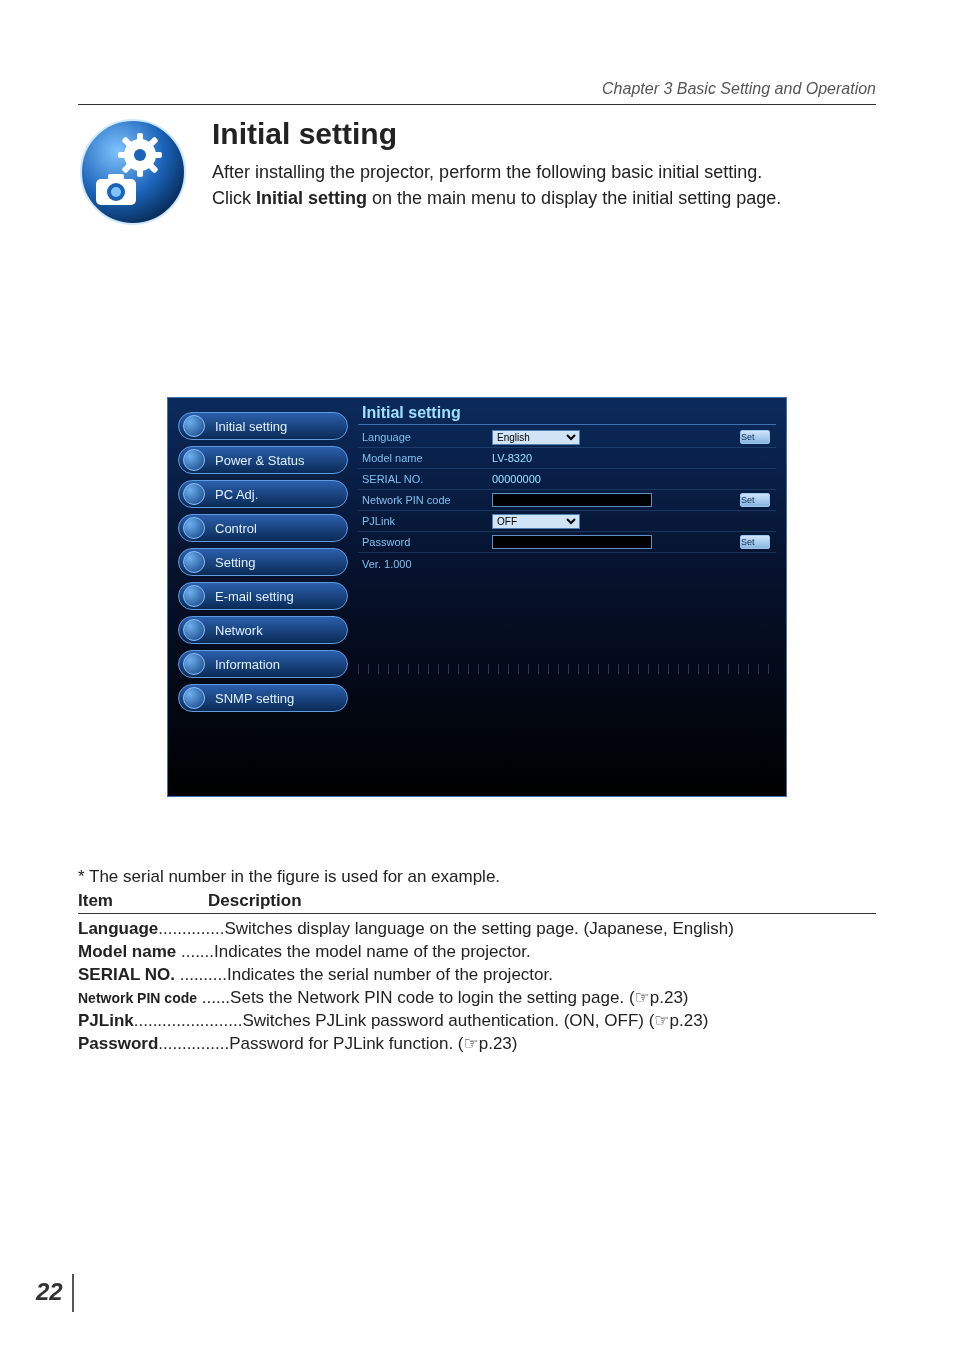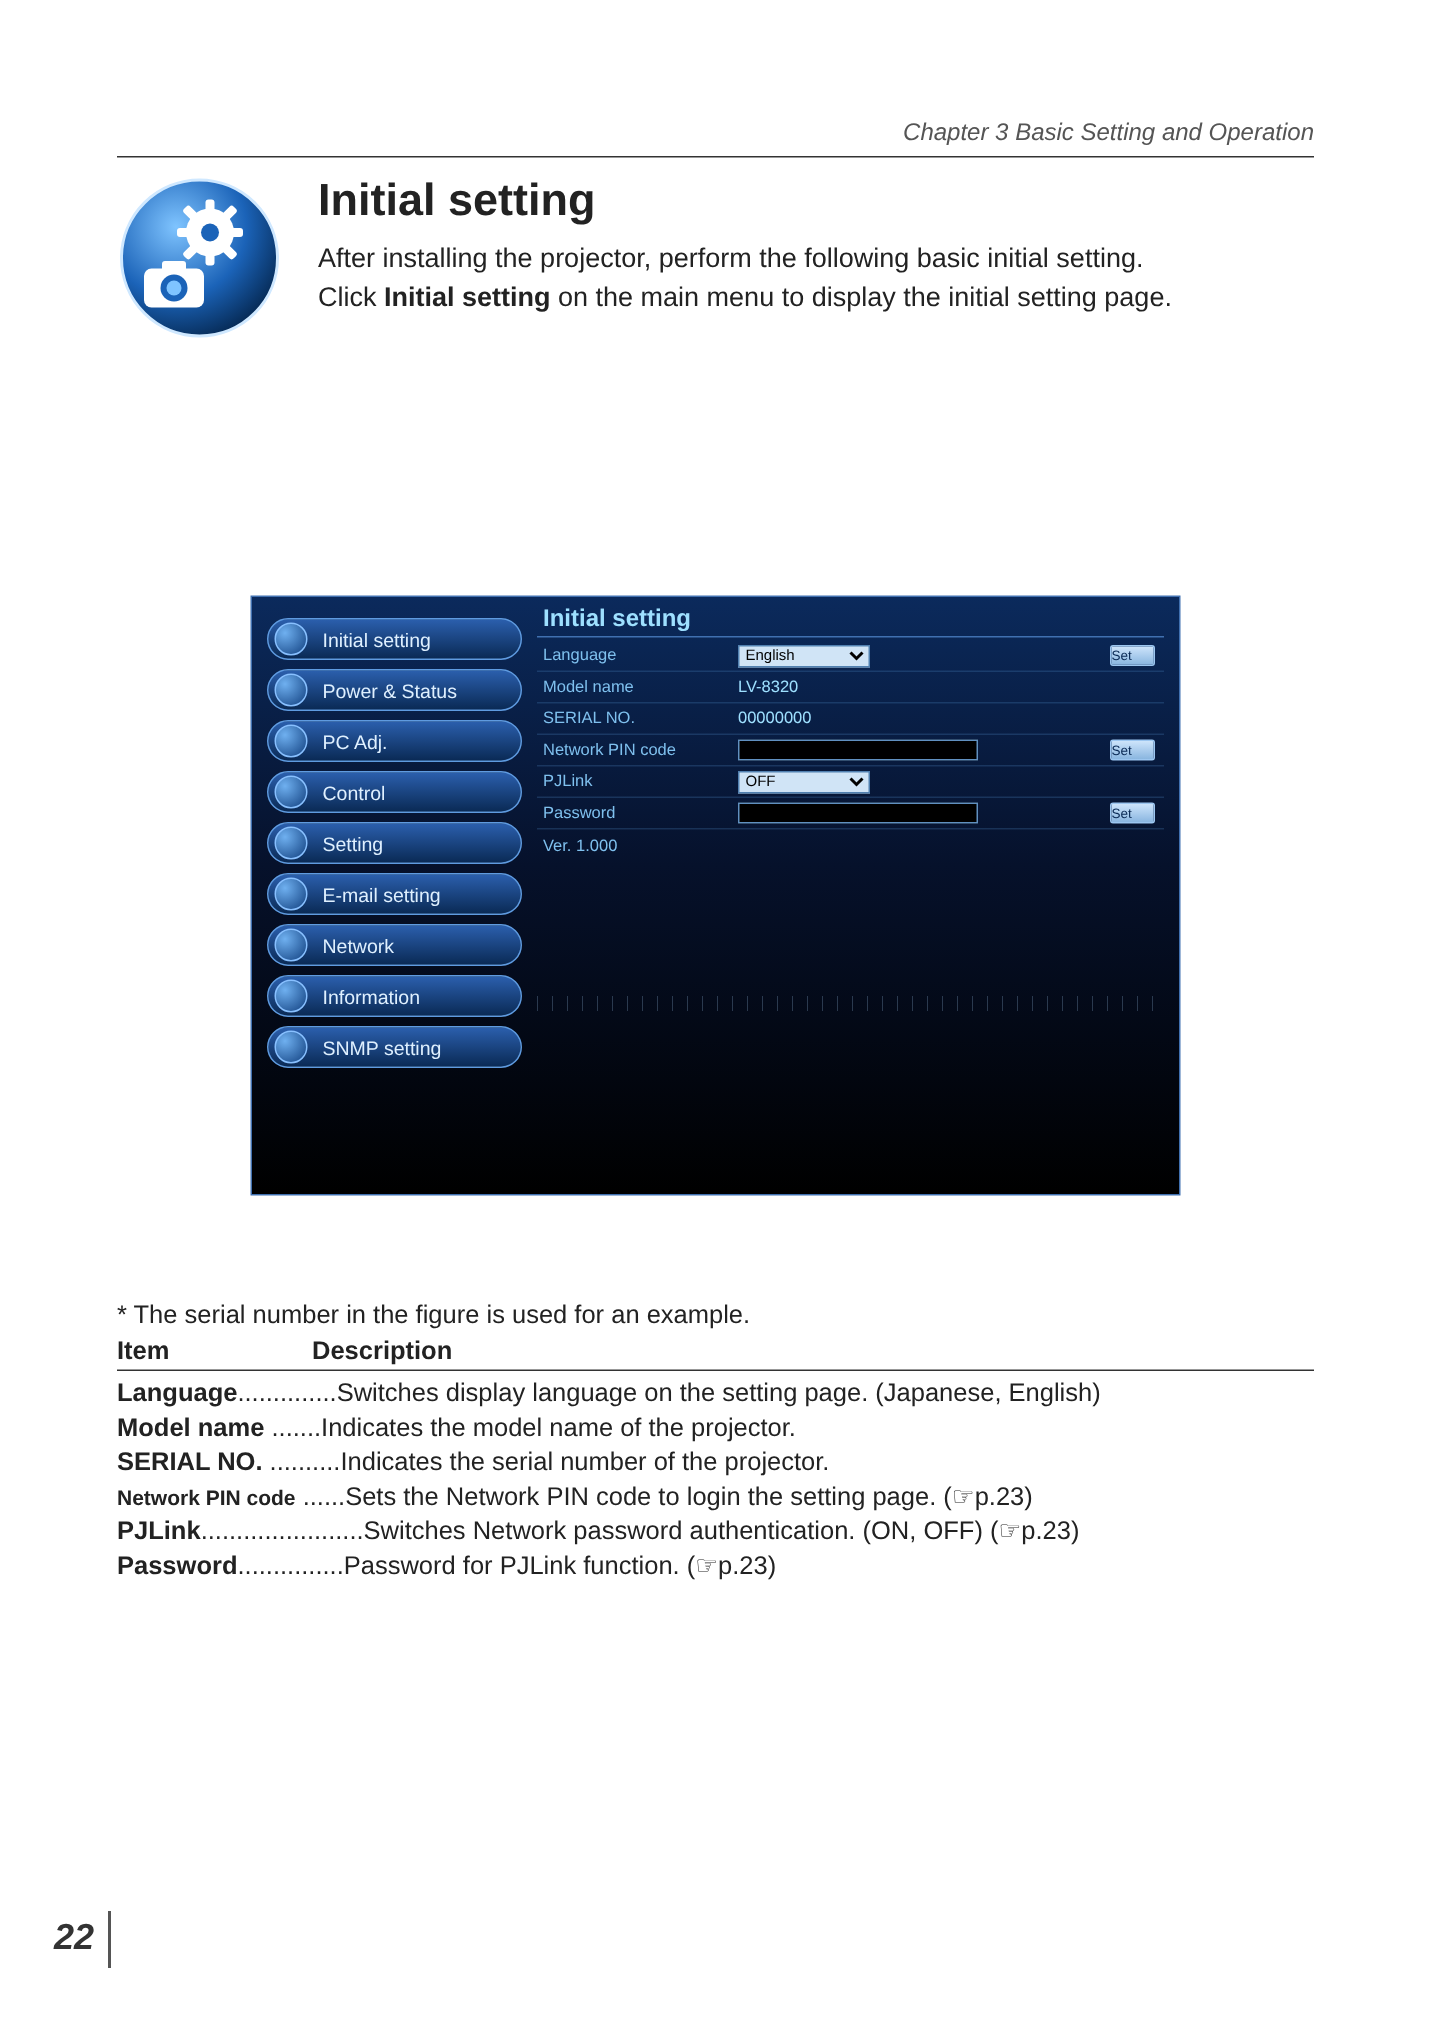--- a/index.html
+++ b/index.html
@@ -320,19 +320,19 @@
 
   <div class="desc-table">
     <div class="headers">
       <span class="h1c">Item</span>
       <span>Description</span>
     </div>
     <div class="drow"><span class="itm">Language</span><span class="dots">..............</span><span>Switches display language on the setting page. (Japanese, English)</span></div>
     <div class="drow"><span class="itm">Model name</span><span class="dots"> .......</span><span>Indicates the model name of the projector.</span></div>
     <div class="drow"><span class="itm">SERIAL NO.</span><span class="dots">  ..........</span><span>Indicates the serial number of the projector.</span></div>
     <div class="drow"><span class="np">Network PIN code</span><span class="dots"> ......</span><span class="pglink" style="font-size:17px;">Sets the Network PIN code to login the setting page. (☞p.23)</span></div>
-    <div class="drow"><span class="itm">PJLink</span><span class="dots">.......................</span><span>Switches Network password authentication. (ON, OFF) (☞p.23)</span></div>
+    <div class="drow"><span class="itm">PJLink</span><span class="dots">.......................</span><span>Switches PJLink password authentication. (ON, OFF) (☞p.23)</span></div>
     <div class="drow"><span class="itm">Password</span><span class="dots">...............</span><span>Password for PJLink function. (☞p.23)</span></div>
   </div>
 </div>
 
 <div class="page-number">22</div>
 <div class="page-number-bar"></div>
 
 </body></html>

